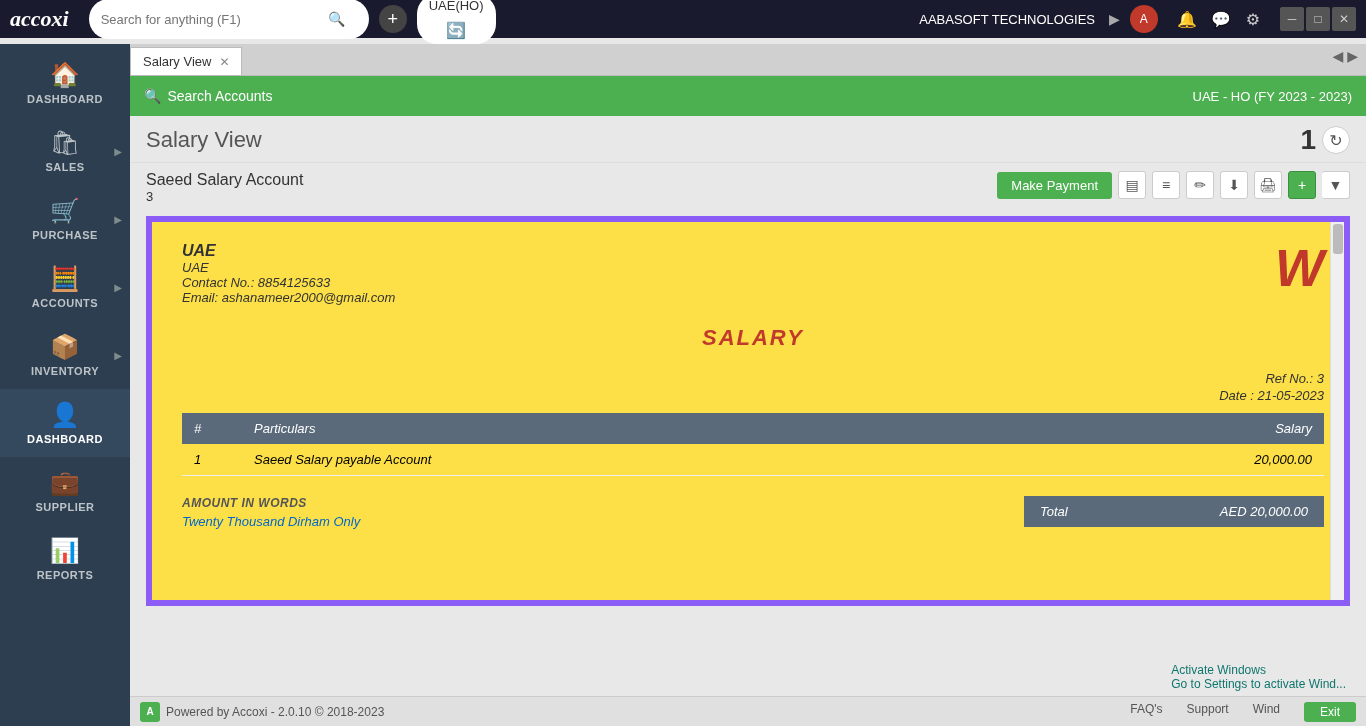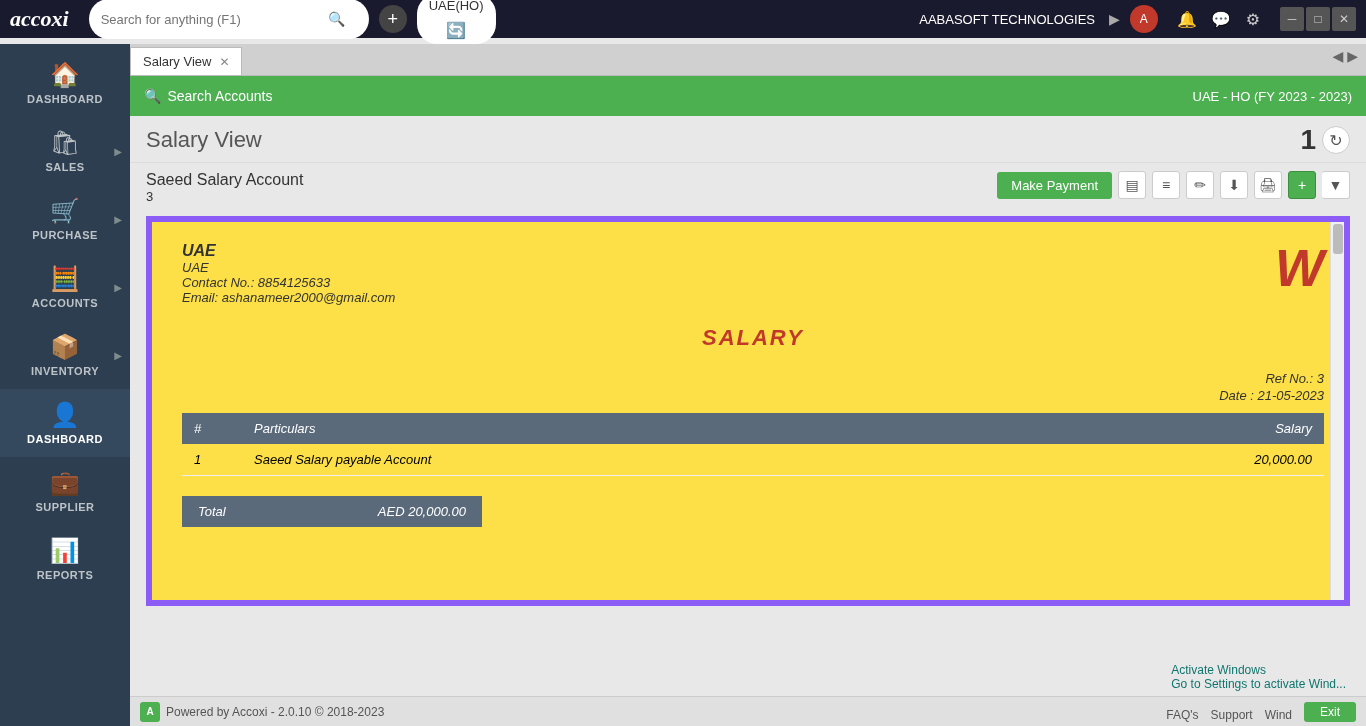--- a/index.html
+++ b/index.html
@@ -99,21 +99,21 @@
     .amount-words-value { font-size: 13px; color: #0066cc; }
 
     .total-box { background: #5a6a7a; color: white; padding: 8px 16px; min-width: 300px; display: flex; justify-content: space-between; align-items: center; font-size: 13px; }
     .total-label { font-weight: 500; }
     .total-amount { font-weight: 500; }
 
     
     .bottom-footer { position: absolute; bottom: 0; left: 130px; right: 0; height: 30px; background: #e0e0e0; display: flex; align-items: center; padding: 0 10px; justify-content: space-between; border-top: 1px solid #ccc; }
     .powered-by { display: flex; align-items: center; gap: 6px; font-size: 12px; color: #555; }
     .powered-logo { width: 20px; height: 20px; background: #4caf50; border-radius: 3px; display: flex; align-items: center; justify-content: center; color: white; font-size: 10px; font-weight: bold; }
-    .footer-links { display: flex; align-items: flex-end; gap: 12px; font-size: 12px; color: #555; }
+    .footer-links { display: flex; align-items: flex-start; gap: 24px; font-size: 12px; color: #555; }
     .footer-link { cursor: pointer; color: #555; }
     .exit-btn { background: #4caf50; color: white; border: none; padding: 3px 16px; border-radius: 3px; font-size: 12px; cursor: pointer; }
 
     .activate-windows { position: absolute; bottom: 35px; right: 20px; font-size: 12px; color: #0f766e; }
   </style>
 </head>
 <body>
 
 <div class="topbar">
   <span class="logo">accoxi</span>
@@ -261,20 +261,24 @@
         <tbody>
           <tr>
             <td>1</td>
             <td>Saeed Salary payable Account</td>
             <td>20,000.00</td>
           </tr>
         </tbody>
       </table>
 
       <div class="doc-footer">
+        <div class="amount-words">
+          <div class="amount-words-label">AMOUNT IN WORDS</div>
+          <div class="amount-words-value">Twenty Thousand Dirham Only</div>
+        </div>
         <div class="total-box">
           <span class="total-label">Total</span>
           <span class="total-amount">AED 20,000.00</span>
         </div>
       </div>
     </div>
 
     <div class="document-scrollbar" style="position:absolute;right:0;top:0;width:14px;height:100%;background:#f0f0f0;border-left:1px solid #ddd;">
       <div class="scrollbar-thumb"></div>
     </div>

